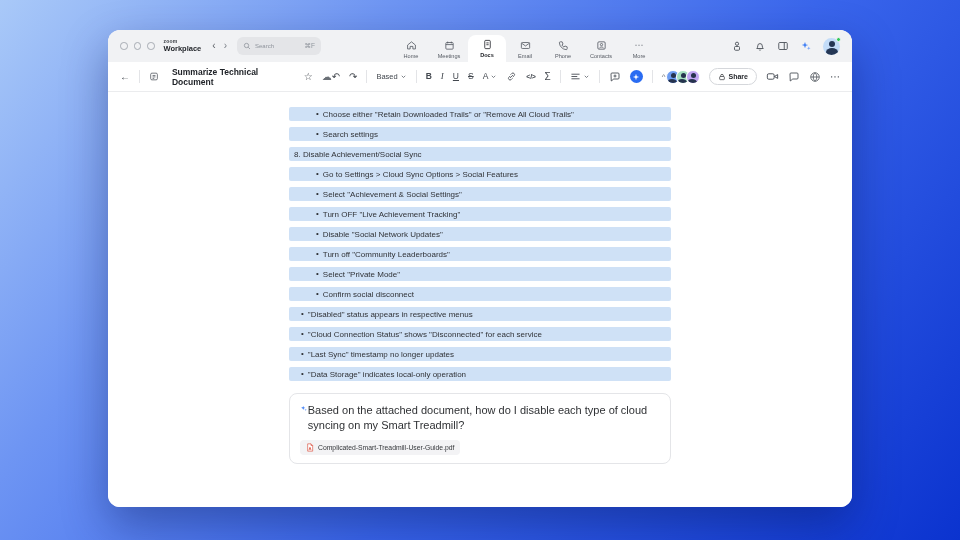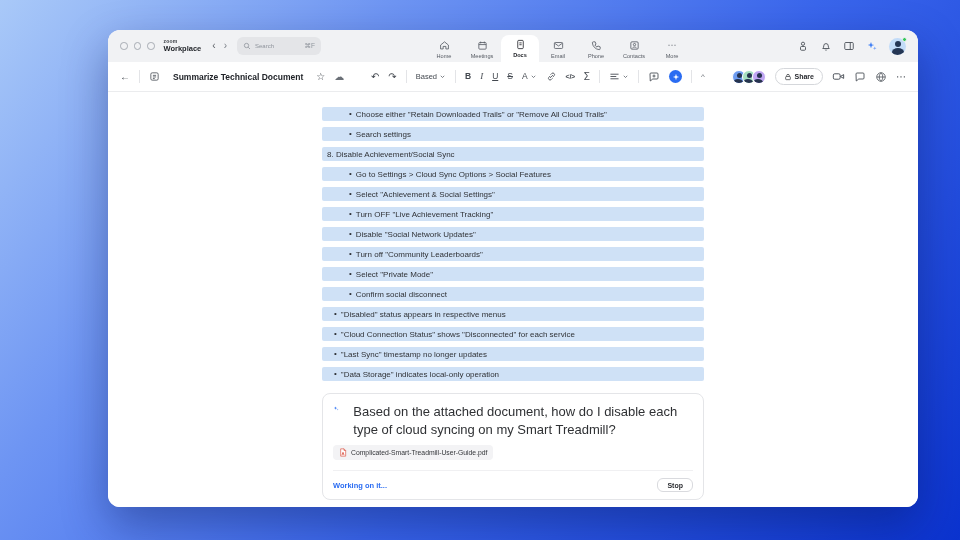--- a/index.html
+++ b/index.html
@@ -9,21 +9,21 @@
     --ink:#43484f; --ink-soft:#6b7077;
   }
   *{box-sizing:border-box}
   html,body{margin:0;padding:0}
   body{
     width:960px;height:540px;overflow:hidden;
     font-family:"Liberation Sans",sans-serif;
     background:linear-gradient(130deg,var(--bg-start) 0%,#6e95f3 28%,var(--bg-mid) 58%,var(--bg-end) 100%);
   }
   .window{
-    position:absolute;left:108px;top:30px;width:810px;height:477px;
+    position:absolute;left:108px;top:30px;width:744px;height:477px;
     background:#fff;border-radius:12px;overflow:hidden;
     box-shadow:0 18px 45px rgba(3,15,80,.38);
     display:flex;flex-direction:column;
   }
   
   .titlebar{position:relative;height:32px;background:#f1f2f4;display:flex;align-items:center;padding:0 12px;flex:none}
   .traffic{display:flex;gap:6px;align-items:center}
   .tl{width:7.5px;height:7.5px;border-radius:50%;border:1px solid #a6abb3;background:transparent}
   .brand{display:flex;flex-direction:column;margin-left:9px;line-height:1}
   .brand-top{font-size:5px;color:#3c4046;font-weight:700;letter-spacing:.2px}
@@ -68,21 +68,21 @@
   .av.a1{background:#6d9cf0}.av.a2{background:#a5dfc0}.av.a3{background:#bfa5f2}
   .share{display:inline-flex;align-items:center;gap:3px;background:#fff;border:1px solid #d5d7db;border-radius:9px;height:17px;padding:0 8px;font-size:7px;font-weight:700;color:#26282d;font-family:inherit}
   
   .doccanvas{flex:1;background:#fff;overflow:hidden}
   .rows{width:382px;margin:15px auto 0}
   .doc-row{height:14px;margin-bottom:6px;background:var(--highlight);border-radius:2px;display:flex;align-items:center;font-size:8px;color:#303236}
   .doc-row .blt{margin-right:4px;font-size:8px;line-height:1}
   .lvl0{padding-left:5px}.lvl1{padding-left:12px}.lvl2{padding-left:27px}
   
   .ai-card{width:382px;margin:12px auto 0;border:1px solid #e4e5e8;border-radius:8px;background:#fff;padding:9px 10px 7px}
-  .ai-q{display:flex;align-items:flex-start;gap:14px;font-size:13px;color:#2f3134;line-height:1.35}
+  .ai-q{display:flex;align-items:flex-start;gap:0;font-size:11px;color:#2f3134;line-height:1.35}
   .ai-chip{display:inline-flex;align-items:center;gap:4px;background:#f3f3f5;border-radius:4px;padding:3px 6px;margin:7px 0 0 0;font-size:6.8px;color:#34363a}
   .ai-foot{display:flex;align-items:center;justify-content:space-between;border-top:1px solid #f0f0f2;margin-top:9px;padding-top:7px}
   .working{color:var(--accent);font-weight:700;font-size:7.5px}
   .stopbtn{background:#fff;border:1px solid #d9dade;border-radius:6px;padding:2.5px 9px;font-size:7px;font-weight:700;color:#2b2d31;font-family:inherit}
   svg{display:block}
 </style>
 </head>
 <body>
 
 <div class="window">
@@ -343,20 +343,16 @@
         <span>Based on the attached document, how do I disable each type of cloud syncing on my Smart Treadmill?</span>
       </div>
       <div class="ai-chip">
         <svg width="8" height="9" viewBox="0 0 24 26">
             <path d="M5 2h10l5 5v17H5z" fill="#ffffff" stroke="#d6412f" stroke-width="1.8"></path>
             <path d="M15 2v5h5" fill="none" stroke="#d6412f" stroke-width="1.8"></path>
             <path d="M9.2 20l2.8-8 2.8 8M10.3 17.2h3.4" fill="none" stroke="#d6412f" stroke-width="1.8" stroke-linecap="round"></path>
           </svg>
         <span>Complicated-Smart-Treadmill-User-Guide.pdf</span>
       </div>
-      <div class="ai-foot">
-        <span class="working">Working on it...</span>
-        <button class="stopbtn">Stop</button>
-      </div>
     </div>
   </div>
 
 </div>
 
 </body></html>

